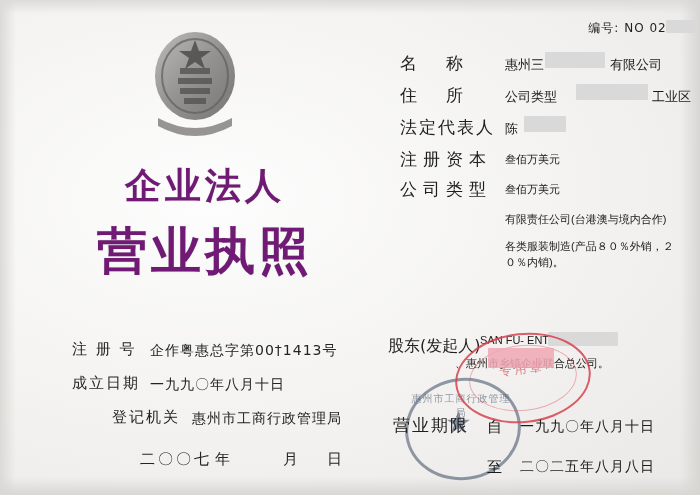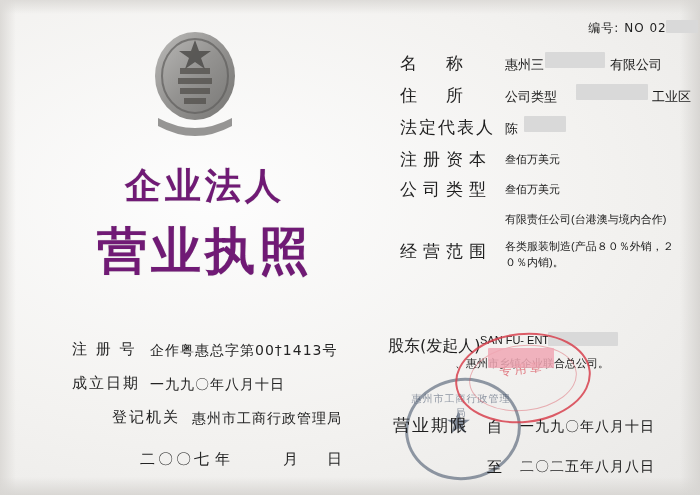--- a/index.html
+++ b/index.html
@@ -257,21 +257,20 @@
   <div class="redact" style="left:524px; top:116px; width:42px; height:16px;"></div>
 
   <div class="r-label" style="left:400px; top:148px;text-align:center;">注册资本</div>
   <div class="r-value small" style="left:505px; top:152px;">叁佰万美元</div>
 
   <div class="r-label" style="left:400px; top:178px;">公司类型</div>
   <div class="r-value small" style="left:505px; top:182px;">叁佰万美元</div>
 
   <div class="r-value small" style="left:505px; top:212px;">有限责任公司(台港澳与境内合作)</div>
 
-  <div class="r-label" style="left:400px; top:240px;">经营范围</div>
   <div class="r-value small" style="left:505px; top:238px; width:190px; white-space:normal; line-height:16px;">各类服装制造(产品８０％外销，２０％内销)。</div>
 
   <div class="r-label" style="left:388px; top:336px; letter-spacing:0px; font-size:16px;">股东(发起人)</div>
   <div class="r-value small" style="left:480px; top:334px;">SAN FU- ENT</div>
   <div class="redact" style="left:548px; top:332px; width:70px; height:14px;"></div>
   <div class="r-value small" style="left:455px; top:356px;">、惠州市乡镇企业联合总公司。</div>
 
   <div class="seal">
     <div class="seal-inner"></div>
     <div class="seal-text">专用章</div>

